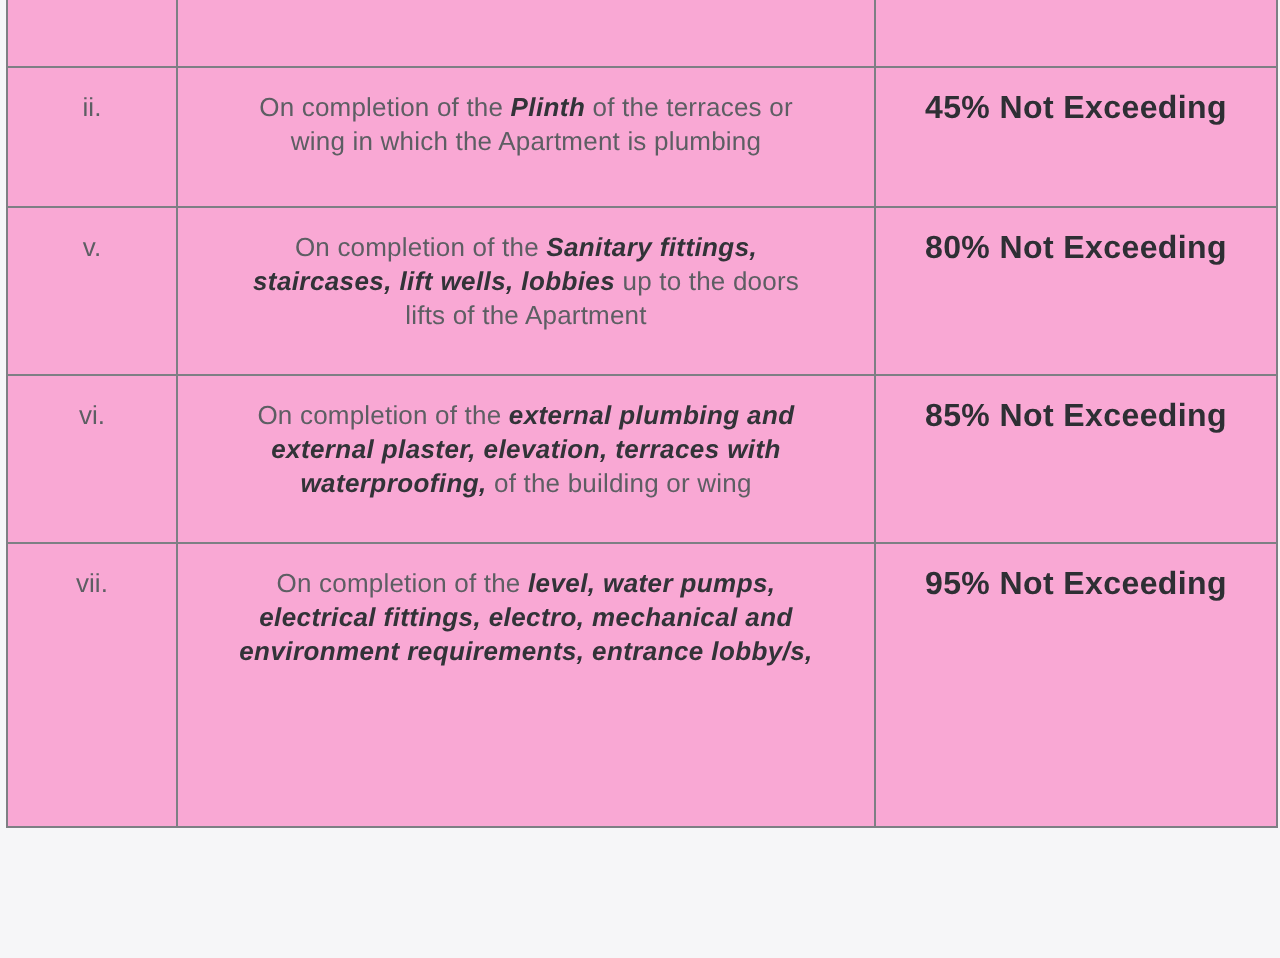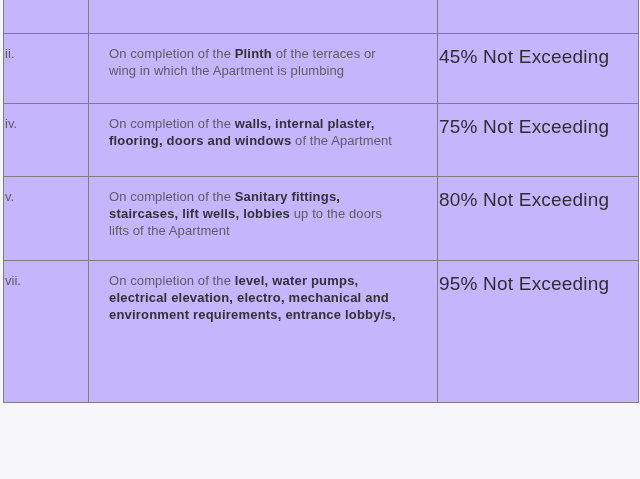--- a/index.html
+++ b/index.html
@@ -19,21 +19,22 @@
     position: absolute;
     left: 3px;
     top: -40px;
     border-collapse: collapse;
     table-layout: fixed;
     width: 635px;
   }
   table.milestones td {
     border: 1px solid #7e7f84;
     vertical-align: top;
-    background: #c4b5fd;
+    text-align: center;
+    background: #f9a8d4;
     overflow: hidden;
   }
   col.c-num  { width: 85px; }
   col.c-desc { width: 349px; }
   col.c-pct  { width: 201px; }
   tr.row-0 { height: 73px; }
   tr.row-1 { height: 70px; }
   tr.row-2 { height: 73px; }
   tr.row-3 { height: 73px; }
   tr.row-4 { height: 84px; }
@@ -47,24 +48,25 @@
   td.desc {
     font-size: 13px;
     line-height: 17px;
     color: #5d5e63;
     padding: 11px 20px 0 20px;
     letter-spacing: 0.1px;
   }
   td.desc b {
     color: #323338;
     letter-spacing: 0.2px;
+    font-style: italic;
   }
   td.pct {
-    font-size: 19px;
-    font-weight: normal;
+    font-size: 16px;
+    font-weight: bold;
     color: #2e2f34;
     padding-top: 12px;
     letter-spacing: 0.2px;
   }
 </style>
 </head>
 <body>
 
 <div class="viewport">
   <table class="milestones">
@@ -77,30 +79,30 @@
         <tr class="row-0">
           <td class="num"></td>
           <td class="desc"></td>
           <td class="pct"></td>
         </tr>
         <tr class="row-1">
           <td class="num">ii.</td>
           <td class="desc"><span>On completion of the </span><b>Plinth</b><span> of the terraces or</span><br><span>wing in which the Apartment is plumbing</span></td>
           <td class="pct">45% Not Exceeding</td>
         </tr>
-        <tr class="row-3">
-          <td class="num">iv.</td>
-          <td class="desc"><span>On completion of the </span><b>walls, internal plaster,</b><br><b>flooring, doors and windows</b><span> of the Apartment</span></td>
-          <td class="pct">75% Not Exceeding</td>
-        </tr>
         <tr class="row-4">
           <td class="num">v.</td>
           <td class="desc"><span>On completion of the </span><b>Sanitary fittings,</b><br><b>staircases, lift wells, lobbies</b><span> up to the doors</span><br><span>lifts of the Apartment</span></td>
           <td class="pct">80% Not Exceeding</td>
         </tr>
+        <tr class="row-5">
+          <td class="num">vi.</td>
+          <td class="desc"><span>On completion of the </span><b>external plumbing and</b><br><b>external plaster, elevation, terraces with</b><br><b>waterproofing,</b><span> of the building or wing</span></td>
+          <td class="pct">85% Not Exceeding</td>
+        </tr>
         <tr class="row-6">
           <td class="num">vii.</td>
-          <td class="desc"><span>On completion of the </span><b>level, water pumps,</b><br><b>electrical elevation, electro, mechanical and</b><br><b>environment requirements, entrance lobby/s,</b></td>
+          <td class="desc"><span>On completion of the </span><b>level, water pumps,</b><br><b>electrical fittings, electro, mechanical and</b><br><b>environment requirements, entrance lobby/s,</b></td>
           <td class="pct">95% Not Exceeding</td>
         </tr>
       </tbody>
   </table>
 </div>
 
 </body></html>

